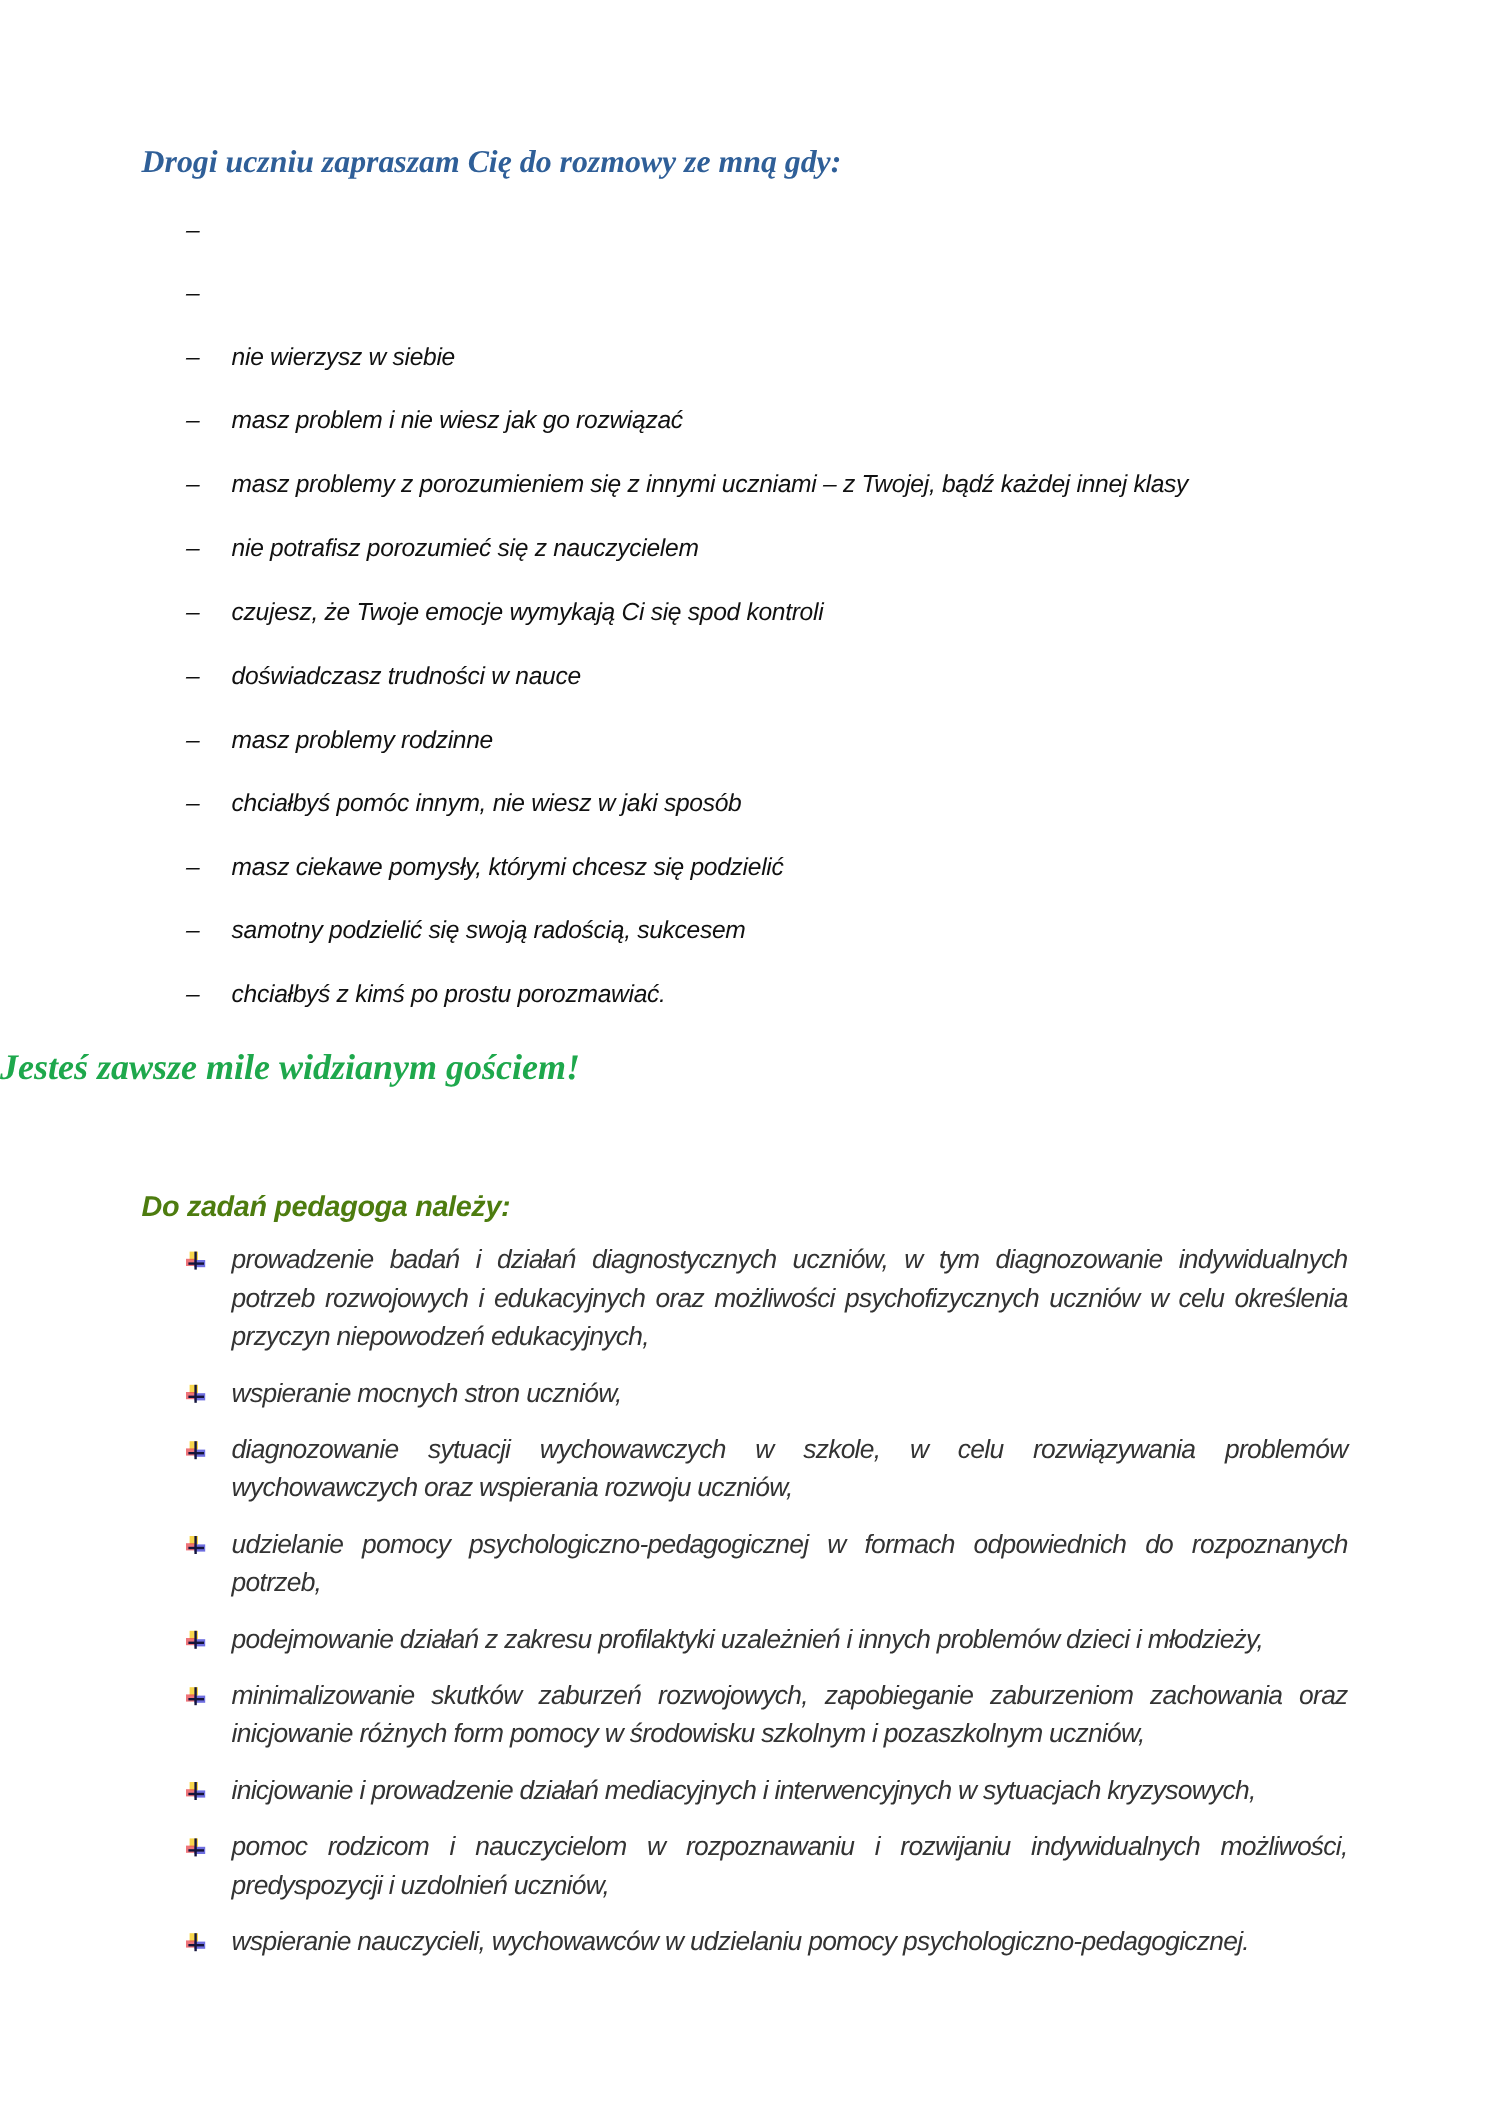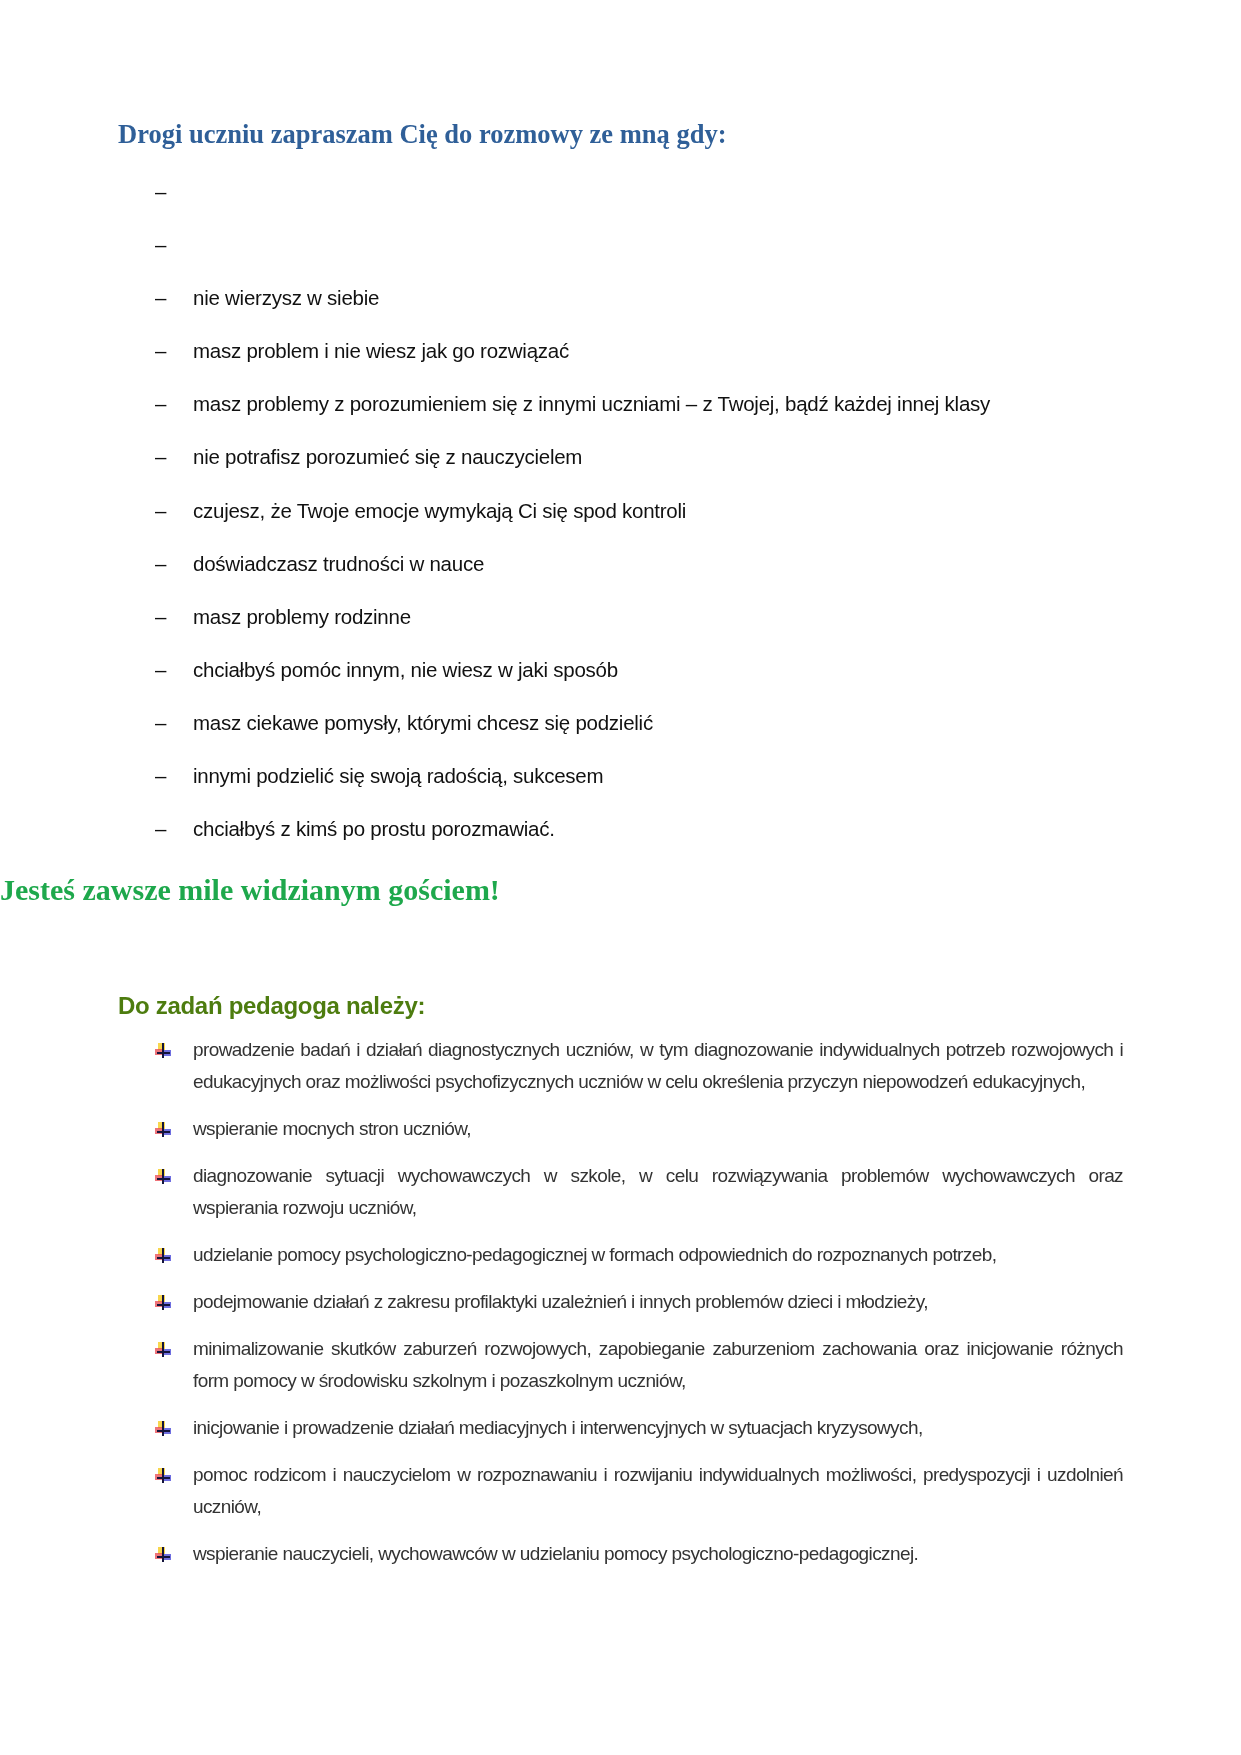--- a/index.html
+++ b/index.html
@@ -1,17 +1,17 @@
 <!DOCTYPE html>
 <html><head>
 <meta charset="utf-8">
 <style>
   html, body { margin: 0; padding: 0; background: #ffffff; }
   body { width: 1241px; height: 1755px; position: relative; overflow: hidden; }
-  .page { position: absolute; left: 0; top: 0; width: 1180px; height: 1755px; background: #fff; }
+  .page { position: absolute; left: 0; top: 0; width: 1180px; height: 1755px; background: #fff; font-style: italic; }
 
   .h1 {
     position: absolute; left: 118px; top: 118px;
     font-family: "Liberation Serif", "DejaVu Serif", serif;
     font-weight: bold; font-size: 26.5px; line-height: 32px;
     color: #2f5f98; margin: 0; white-space: nowrap;
   }
 
   .dash-list { position: absolute; left: 0; top: 176px; margin: 0; padding: 0; list-style: none; }
   .dash-item {
@@ -32,21 +32,21 @@
     position: absolute; left: 118px; top: 990px;
     font-family: "Liberation Sans", "DejaVu Sans", sans-serif;
     font-weight: bold; font-size: 24px; line-height: 32px; color: #4d7c0f; margin: 0;
     white-space: nowrap; letter-spacing: -0.3px;
   }
 
   .task-list { position: absolute; left: 0; top: 1034px; margin: 0; padding: 0; list-style: none; }
   .task-item {
     position: relative; width: 1241px; margin-bottom: 15px;
     font-family: "Liberation Sans", "DejaVu Sans", sans-serif;
-    font-size: 19px; line-height: 32px; color: #333333;
+    font-size: 22px; line-height: 32px; color: #333333;
   }
   .task-item .txt {
     display: block; margin-left: 193px; width: 930px; text-align: justify; letter-spacing: -0.6px;
   }
   .bullet-icon { position: absolute; left: 155px; top: 9px; width: 16px; height: 16px; }
   .bullet-icon .y { position: absolute; left: 3px; top: 0; width: 7px; height: 7px; background: #f7d23a; opacity: .9; }
   .bullet-icon .r { position: absolute; left: 0; top: 6px; width: 8px; height: 6px; background: #e8454e; opacity: .75; }
   .bullet-icon .b { position: absolute; left: 7px; top: 7px; width: 9px; height: 6px; background: #3d3ed6; opacity: .75; }
   .bullet-icon .v { position: absolute; left: 7px; top: 0; width: 2px; height: 15px; background: #14143c; }
   .bullet-icon .hb { position: absolute; left: 2px; top: 9px; width: 13px; height: 2px; background: #14143c; }
@@ -96,21 +96,21 @@
     <li class="dash-item">
         <span class="dash">–</span>
         <span class="txt">chciałbyś pomóc innym, nie wiesz w jaki sposób</span>
       </li>
     <li class="dash-item">
         <span class="dash">–</span>
         <span class="txt">masz ciekawe pomysły, którymi chcesz się podzielić</span>
       </li>
     <li class="dash-item">
         <span class="dash">–</span>
-        <span class="txt">innymi podzielić się swoją radością, sukcesem</span>
+        <span class="txt">samotny podzielić się swoją radością, sukcesem</span>
       </li>
     <li class="dash-item">
         <span class="dash">–</span>
         <span class="txt">chciałbyś z kimś po prostu porozmawiać.</span>
       </li>
   </ul>
 
   <p class="green">Jesteś zawsze mile widzianym gościem!</p>
 
   <h2 class="h2">Do zadań pedagoga należy:</h2>

